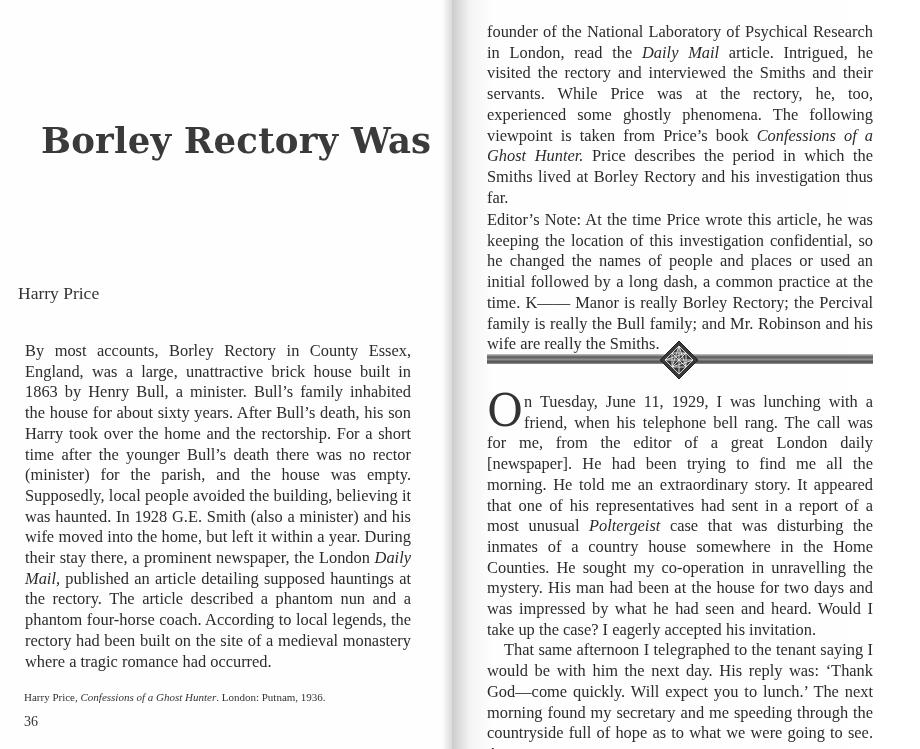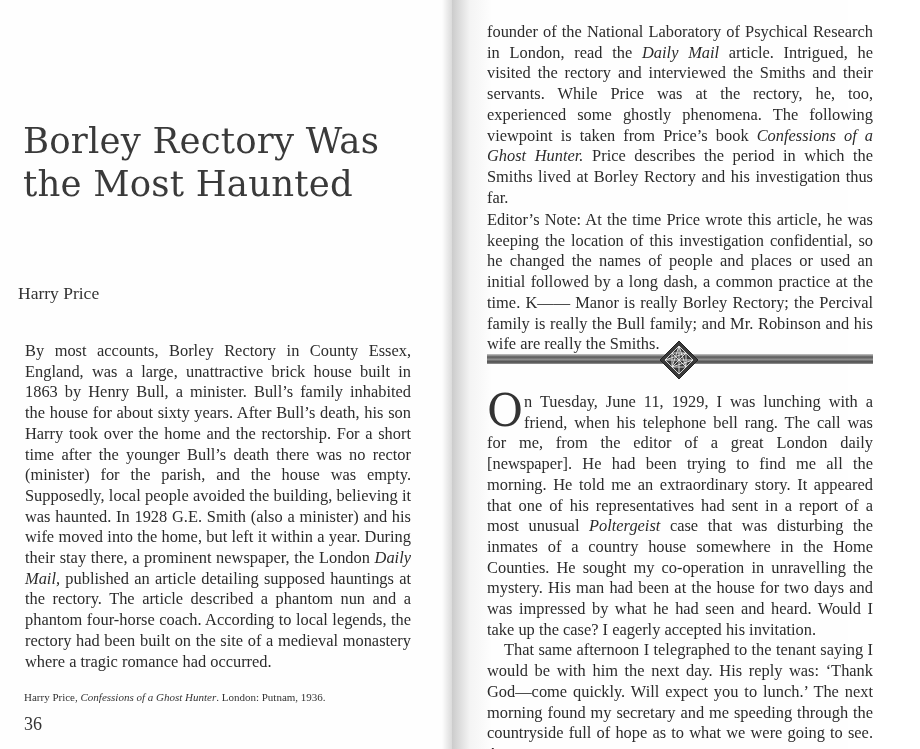--- a/index.html
+++ b/index.html
@@ -15,43 +15,43 @@
   
   .gutter-left {
     position: absolute; top: 0; right: 0; width: 10px; height: 749px;
     background: linear-gradient(to right, rgba(255,255,255,0), rgba(190,190,190,0.55));
   }
   .gutter-right {
     position: absolute; top: 0; left: 0; width: 40px; height: 749px;
     background: linear-gradient(to right, rgba(170,170,170,0.6), rgba(225,225,225,0.35) 45%, rgba(255,255,255,0));
   }
   .title {
-    position: absolute; left: 23px; top: 120px; width: 420px;
+    position: absolute; left: 41px; top: 120px; width: 420px;
     font-family: "DejaVu Serif", "Liberation Serif", serif;
-    font-weight: normal; font-size: 35.5px; line-height: 42.5px;
+    font-weight: bold; font-size: 35.5px; line-height: 42.5px;
     color: #3a3a3a; letter-spacing: 0.2px; margin: 0;
   }
   .author {
     position: absolute; left: 18px; top: 283px;
     font-size: 17.5px; color: #333;
   }
   .text {
     font-size: 16.4px; line-height: 20.7px; text-align: justify;
     color: #2c2c2c;
   }
   .text p { margin: 0; }
   .indent { text-indent: 17px; }
   .intro { position: absolute; left: 25px; top: 312px; width: 386px; margin-top: 29px; }
   .citation {
     position: absolute; left: 24px; top: 691px;
     font-size: 11px; color: #333;
   }
   .page-number {
     position: absolute; left: 24px; top: 714px;
-    font-size: 18px; color: #333;
+    font-size: 14px; color: #333;
   }
   .right-intro { position: absolute; left: 35px; top: 22px; width: 386px; }
   .editors-note {
     position: absolute; left: 35px; top: 210px; width: 386px;
   }
   .divider {
     position: absolute; left: 35px; top: 340px; width: 386px; height: 40px;
   }
   .divider-bar {
     position: absolute; left: 0; top: 14px; width: 386px; height: 10px;
@@ -68,21 +68,21 @@
   i, em { font-style: italic; }
 </style>
 </head>
 <body>
 
 <div class="page page-left">
   <div class="gutter-left"></div>
 
   <h1 class="title">
     <span>Borley Rectory Was</span><br>
-    <span>the Most Haunted</span><br>
+    <br>
   </h1>
 
   <div class="author">Harry Price</div>
 
   <div class="intro text">
     <p><span>By most accounts, Borley Rectory in County Essex, England, was a large, unattractive brick house built in 1863 by Henry Bull, a minister. Bull’s family inhabited the house for about sixty years. After Bull’s death, his son Harry took over the home and the rectorship. For a short time after the younger Bull’s death there was no rector (minister) for the parish, and the house was empty. Supposedly, local people avoided the building, believing it was haunted. In 1928 G.E. Smith (also a minister) and his wife moved into the home, but left it within a year. During their stay there, a prominent newspaper, the London </span><i>Daily Mail,</i><span> published an article detailing supposed hauntings at the rectory. The article described a phantom nun and a phantom four-horse coach. According to local legends, the rectory had been built on the site of a medieval monastery where a tragic romance had occurred.</span></p>
   </div>
 
   <div class="citation">
     <span>Harry Price, </span><i>Confessions of a Ghost Hunter</i><span>. London: Putnam, 1936.</span>

